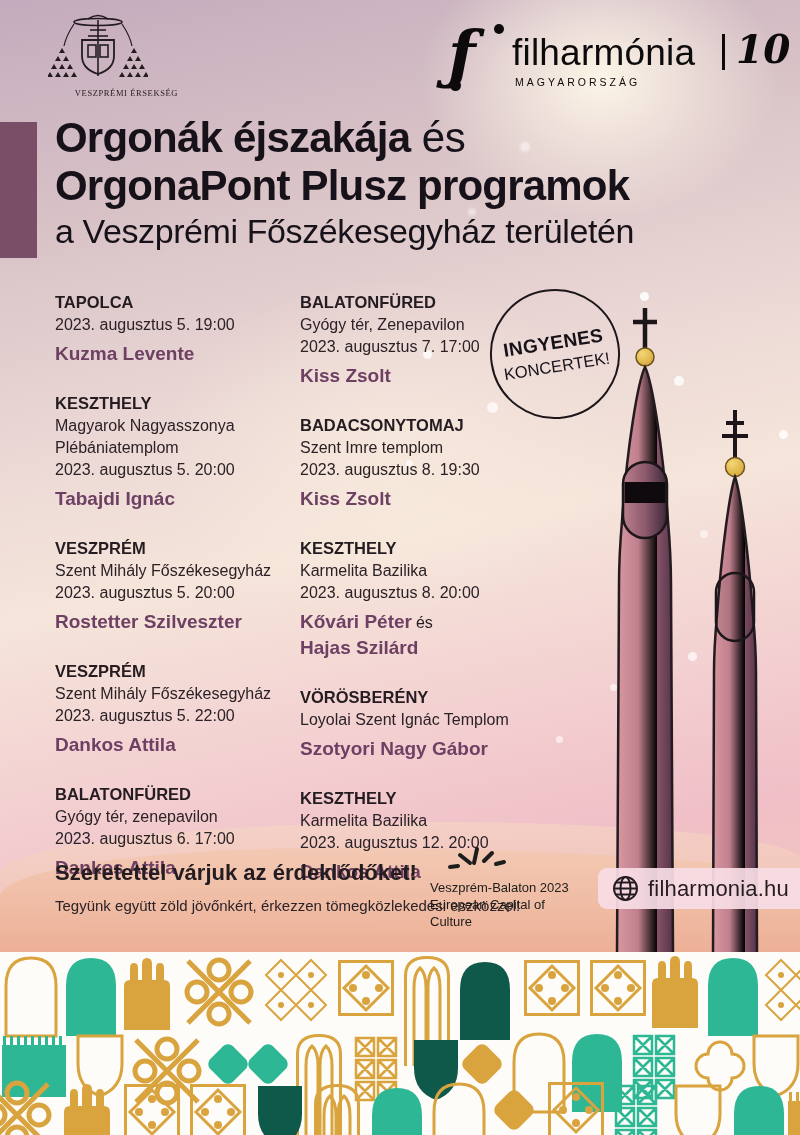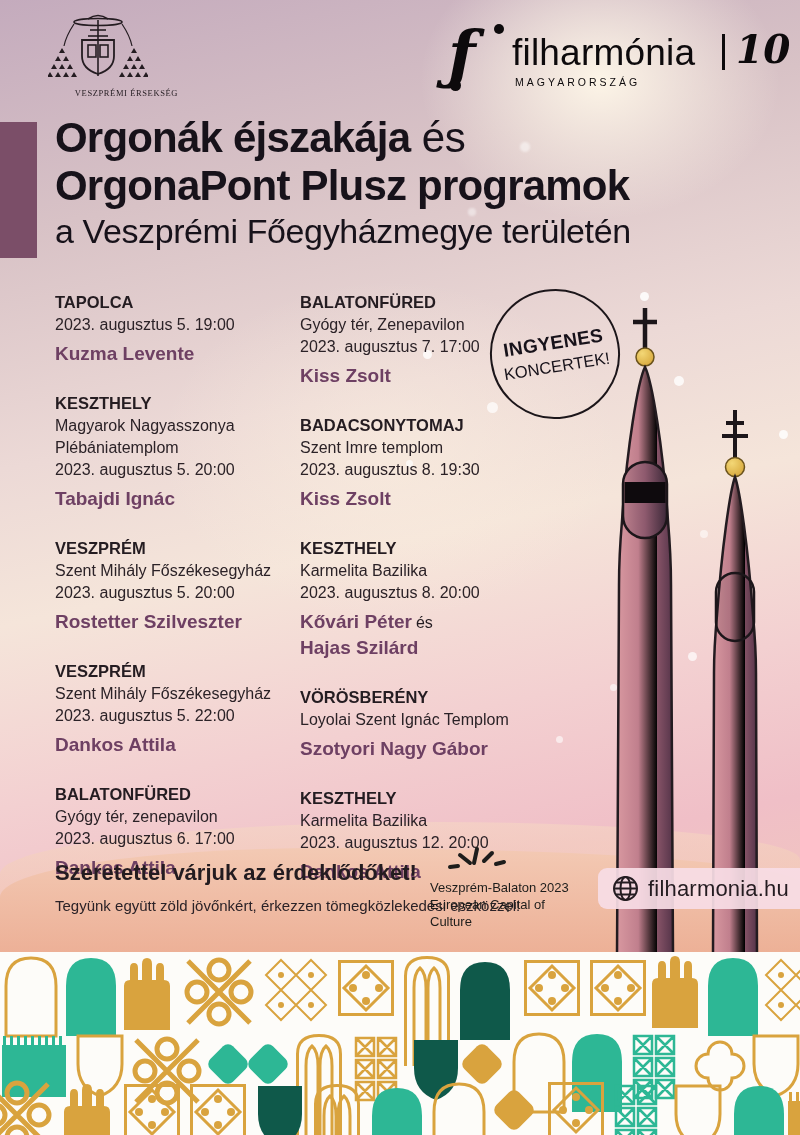--- a/index.html
+++ b/index.html
@@ -114,21 +114,21 @@
     <div class="brand-name">filharmónia</div>
     <div class="brand-sub">MAGYARORSZÁG</div>
     <div class="brand-sep"></div>
     <div class="brand-anniv">10</div>
   </div>
 
   <div class="title-bar"></div>
   <div class="title">
     <div class="t1"><span>Orgonák éjszakája</span><span class="reg"> és</span></div>
     <div class="t2">OrgonaPont Plusz programok</div>
-    <div class="t3">a Veszprémi Főegyházmegye területén</div>
+    <div class="t3">a Veszprémi Főszékesegyház területén</div>
   </div>
 
   <div class="badge">
     <div class="b1">INGYENES</div>
     <div class="b2">KONCERTEK!</div>
   </div>
 
   <svg class="pipes" width="230" height="660" viewBox="0 0 230 660">
     <defs>
       <linearGradient id="pipeGrad" x1="0" y1="0" x2="1" y2="0">

